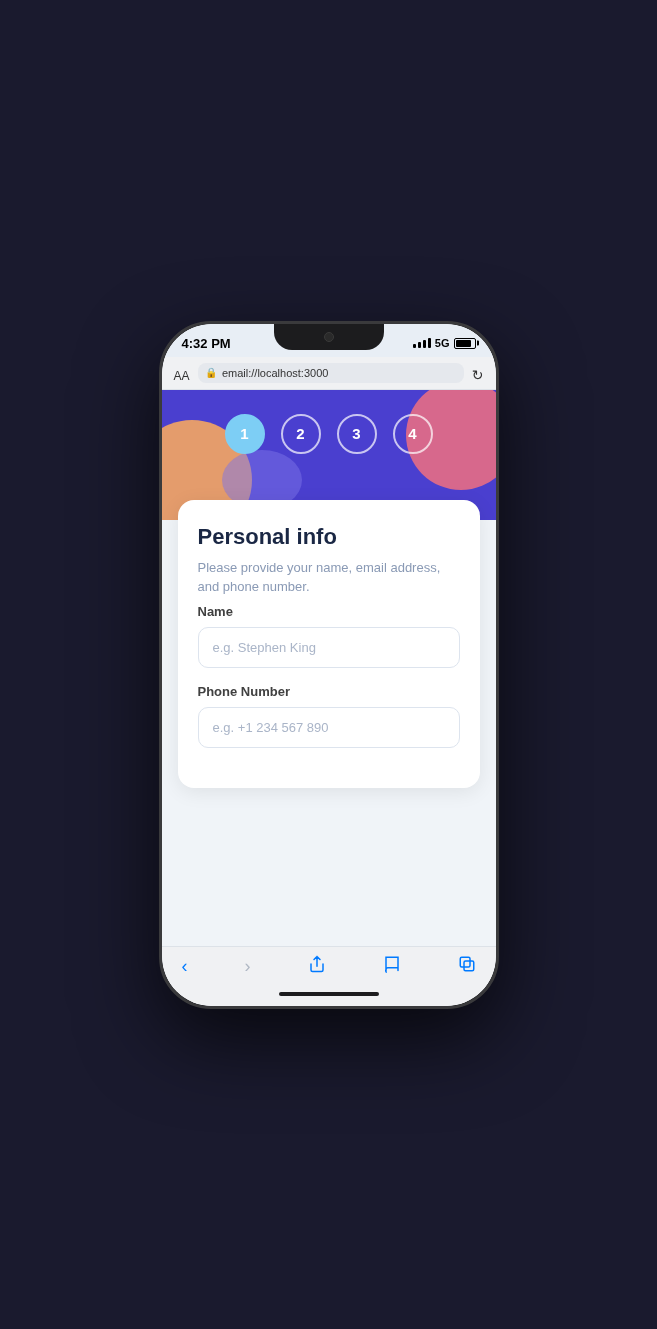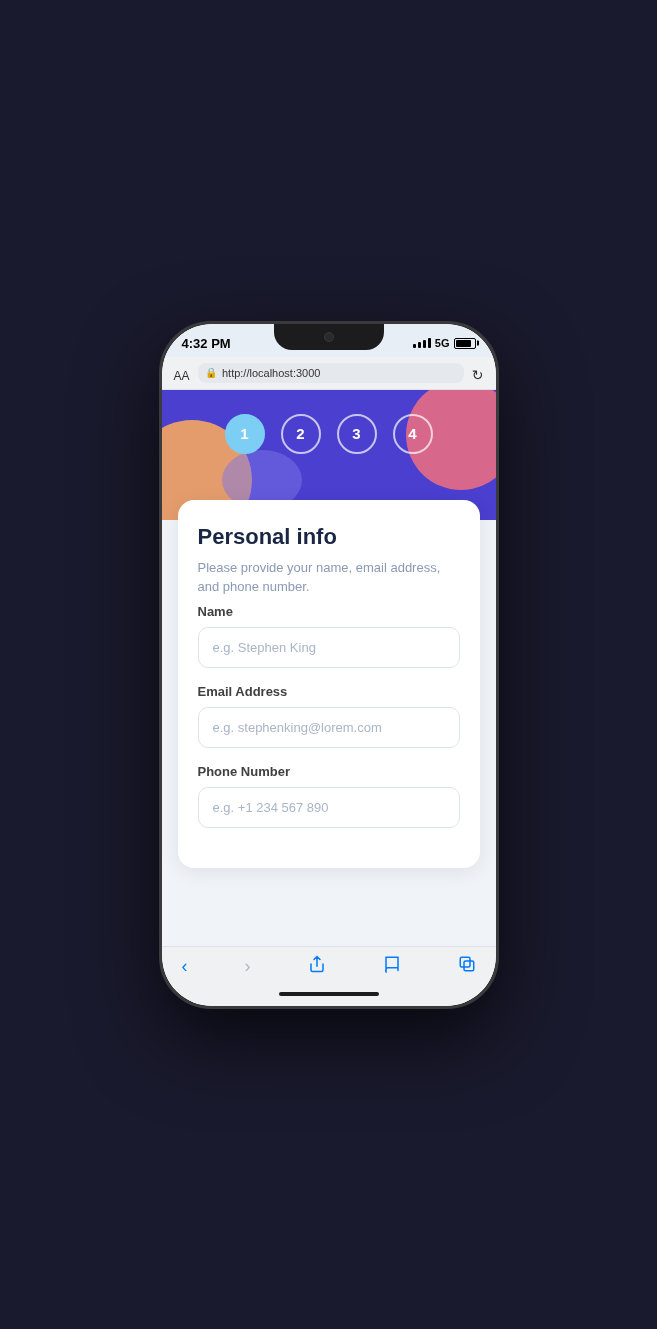--- a/index.html
+++ b/index.html
@@ -402,21 +402,21 @@
         <div class="battery">
           <div class="battery-fill"></div>
         </div>
       </div>
     </div>
 
     <div class="browser-bar">
       <span class="browser-aa">AA</span>
       <div class="browser-url-bar">
         <span class="lock-icon">🔒</span>
-        <span class="browser-url">http://localhost:3000</span>
+        <span class="browser-url">email://localhost:3000</span>
       </div>
       <span class="refresh-icon">↻</span>
     </div>
 
     <div class="content-area">
 
       <div class="hero-section">
         <div class="blob-orange"></div>
         <div class="blob-pink"></div>
         <div class="blob-light-purple"></div>
@@ -441,24 +441,20 @@
         <div class="form-card">
 
           <h1 class="form-title">Personal info</h1>
           <p class="form-subtitle">Please provide your name, email address, and phone number.</p>
 
           <div class="form-field">
             <label class="field-label">Name</label>
             <input class="form-input" type="text" placeholder="e.g. Stephen King" style="">
           </div>
 
-          <div class="form-field">
-            <label class="field-label">Email Address</label>
-            <input class="form-input" type="email" placeholder="e.g. stephenking@lorem.com" style="">
-          </div>
 
           <div class="form-field">
             <label class="field-label">Phone Number</label>
             <input class="form-input" type="tel" placeholder="e.g. +1 234 567 890" style="">
           </div>
 
         </div>
       </div>
 
       <div style="flex:1; background:#f0f4f8; min-height: 40px;"></div>

